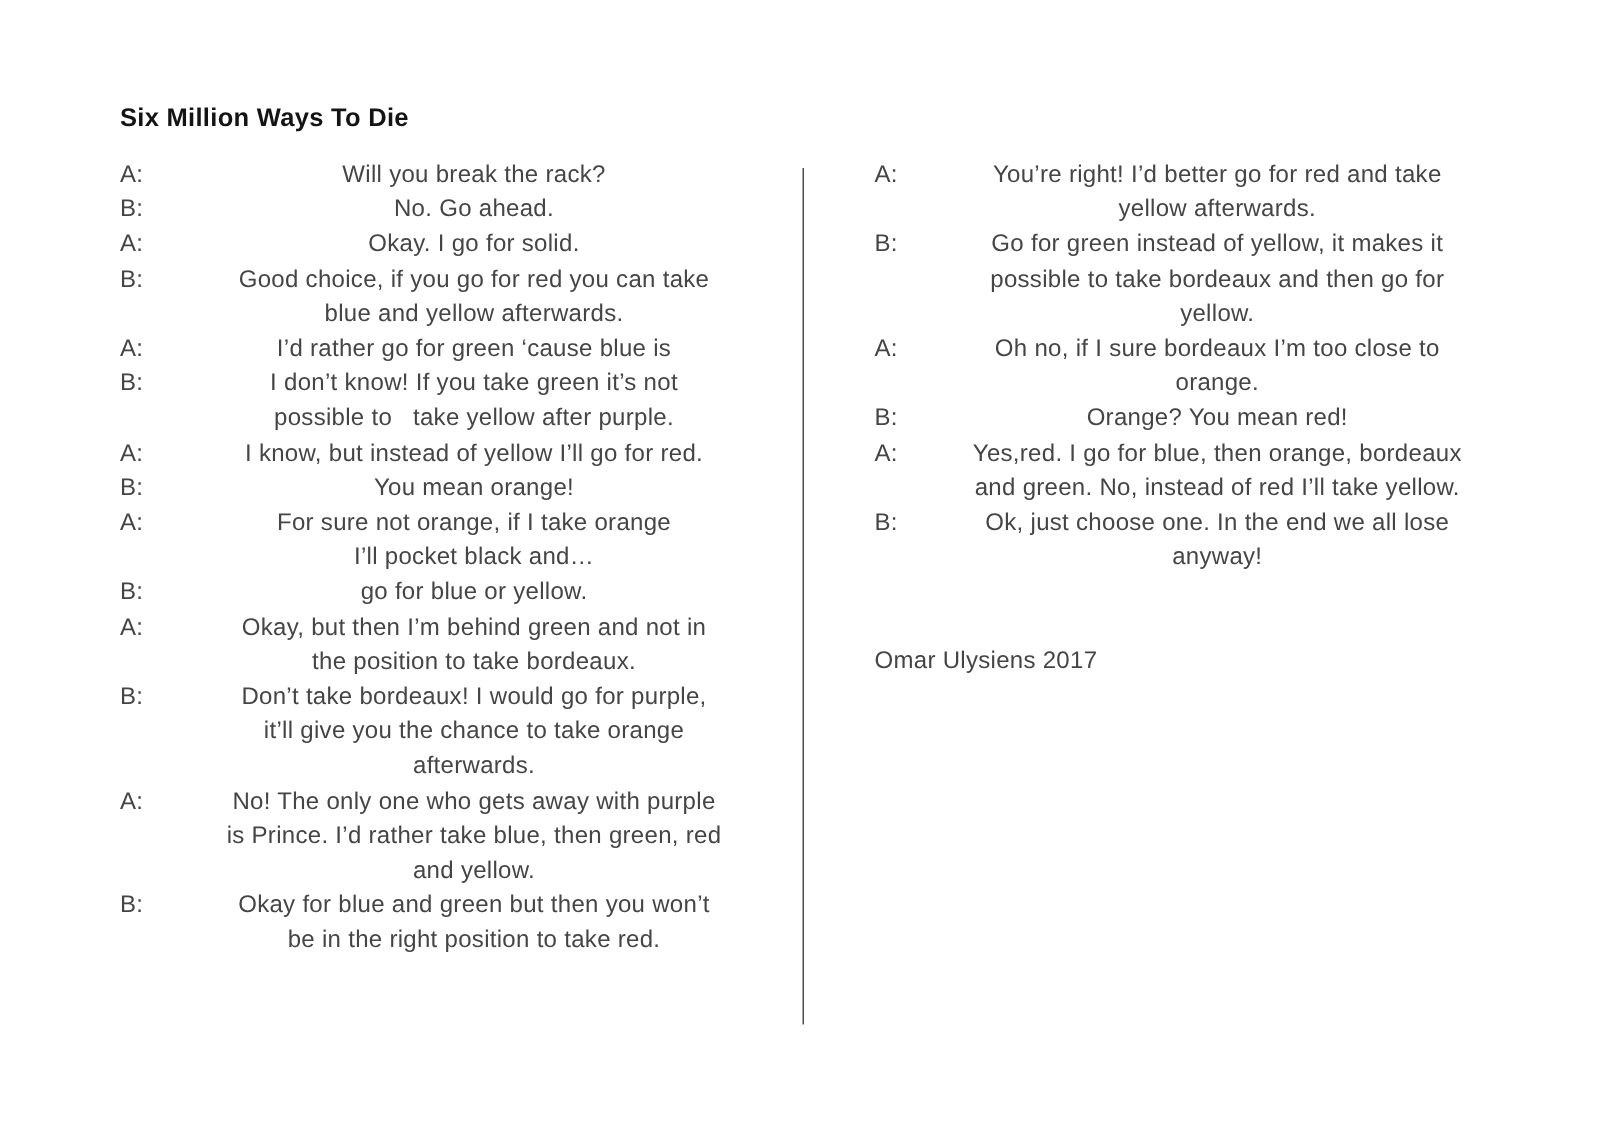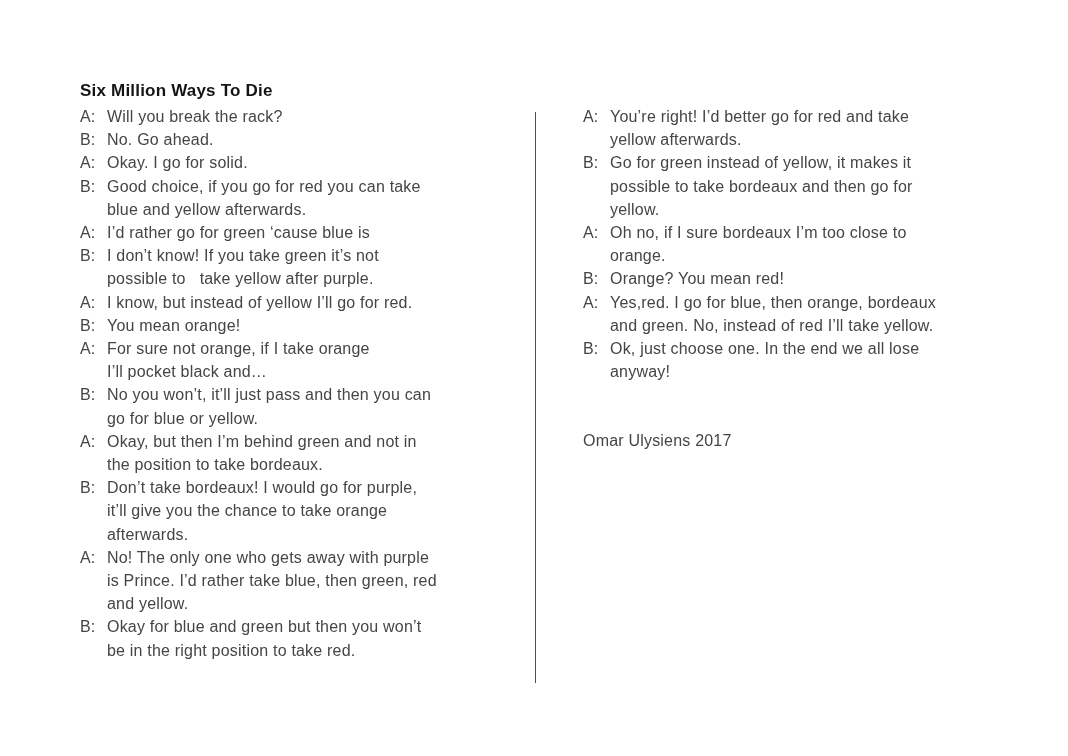--- a/index.html
+++ b/index.html
@@ -11,21 +11,21 @@
     position: relative;
     width: 1068px;
     height: 756px;
     background: #ffffff;
     overflow: hidden;
     font-family: "Liberation Sans", "DejaVu Sans", sans-serif;
   }
   .doc-title {
     position: absolute;
     left: 80px;
-    top: 80px;
+    top: 68px;
     font-size: 17px;
     line-height: 22px;
     font-weight: bold;
     color: #141414;
     letter-spacing: 0.2px;
     white-space: pre;
   }
   .col {
     position: absolute;
     top: 105px;
@@ -37,21 +37,21 @@
   .col-left  { left: 80px;  width: 445px; }
   .col-right { left: 583px; width: 430px; }
   .turn {
     display: flex;
     align-items: flex-start;
   }
   .speaker {
     flex: 0 0 27px;
     white-space: pre;
   }
-  .lines { flex: 1 1 auto; }
+  .lines { flex: 1 1 auto; text-align: center; }
   .line  { white-space: pre-wrap; }
   .divider {
     position: absolute;
     left: 535px;
     top: 112px;
     width: 1px;
     height: 571px;
     background: #4d4d4d;
   }
   .credit {
@@ -129,21 +129,20 @@
     <span class="speaker">A:</span>
     <div class="lines">
           <div class="line">For sure not orange, if I take orange</div>
           <div class="line">I’ll pocket black and…</div>
         </div>
   </div>
 
   <div class="turn">
     <span class="speaker">B:</span>
     <div class="lines">
-          <div class="line">No you won’t, it’ll just pass and then you can</div>
           <div class="line">go for blue or yellow.</div>
         </div>
   </div>
 
   <div class="turn">
     <span class="speaker">A:</span>
     <div class="lines">
           <div class="line">Okay, but then I’m behind green and not in</div>
           <div class="line">the position to take bordeaux.</div>
         </div>

